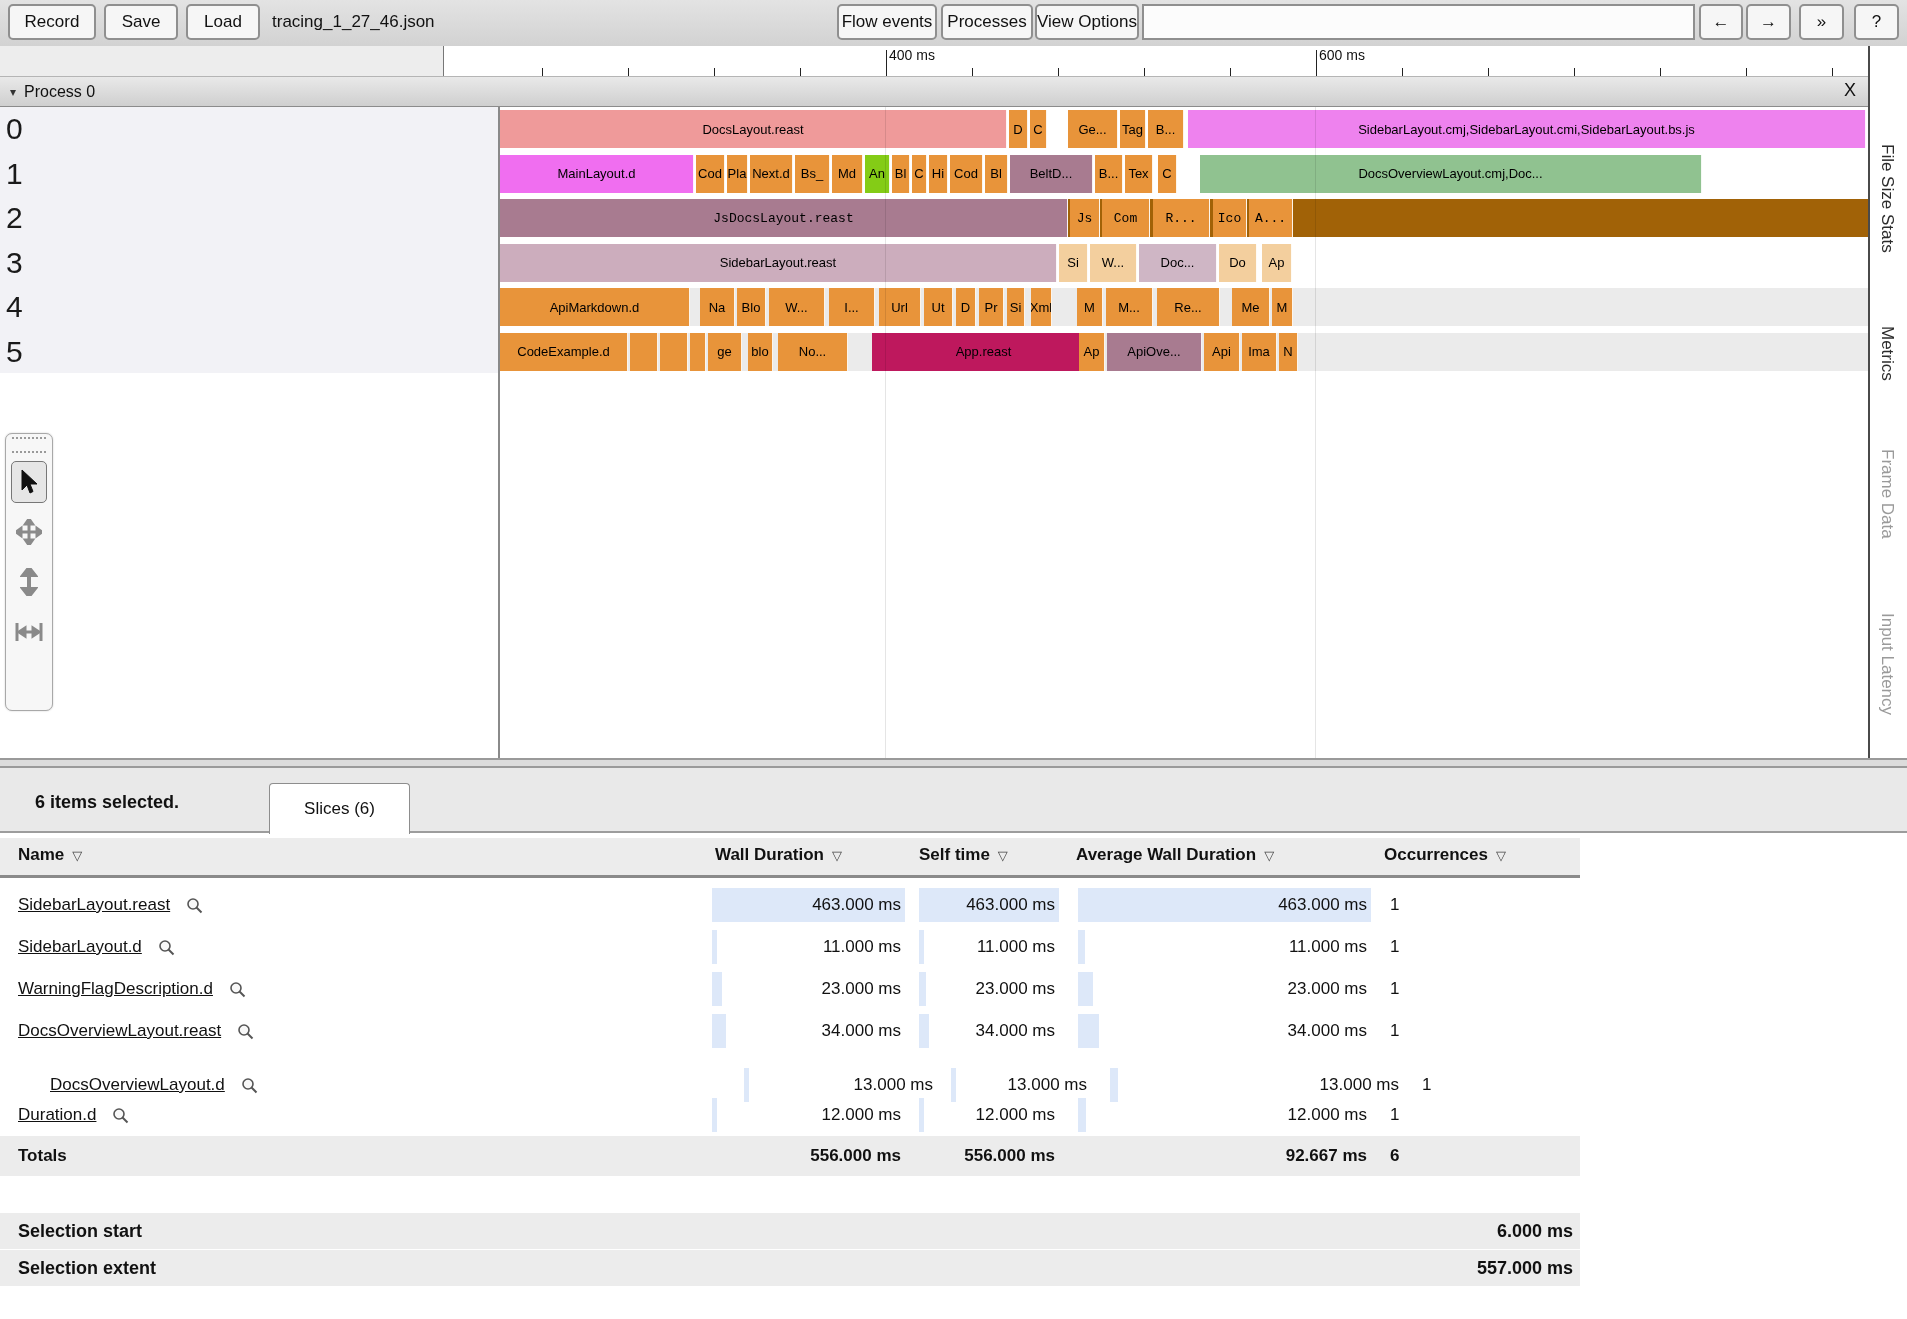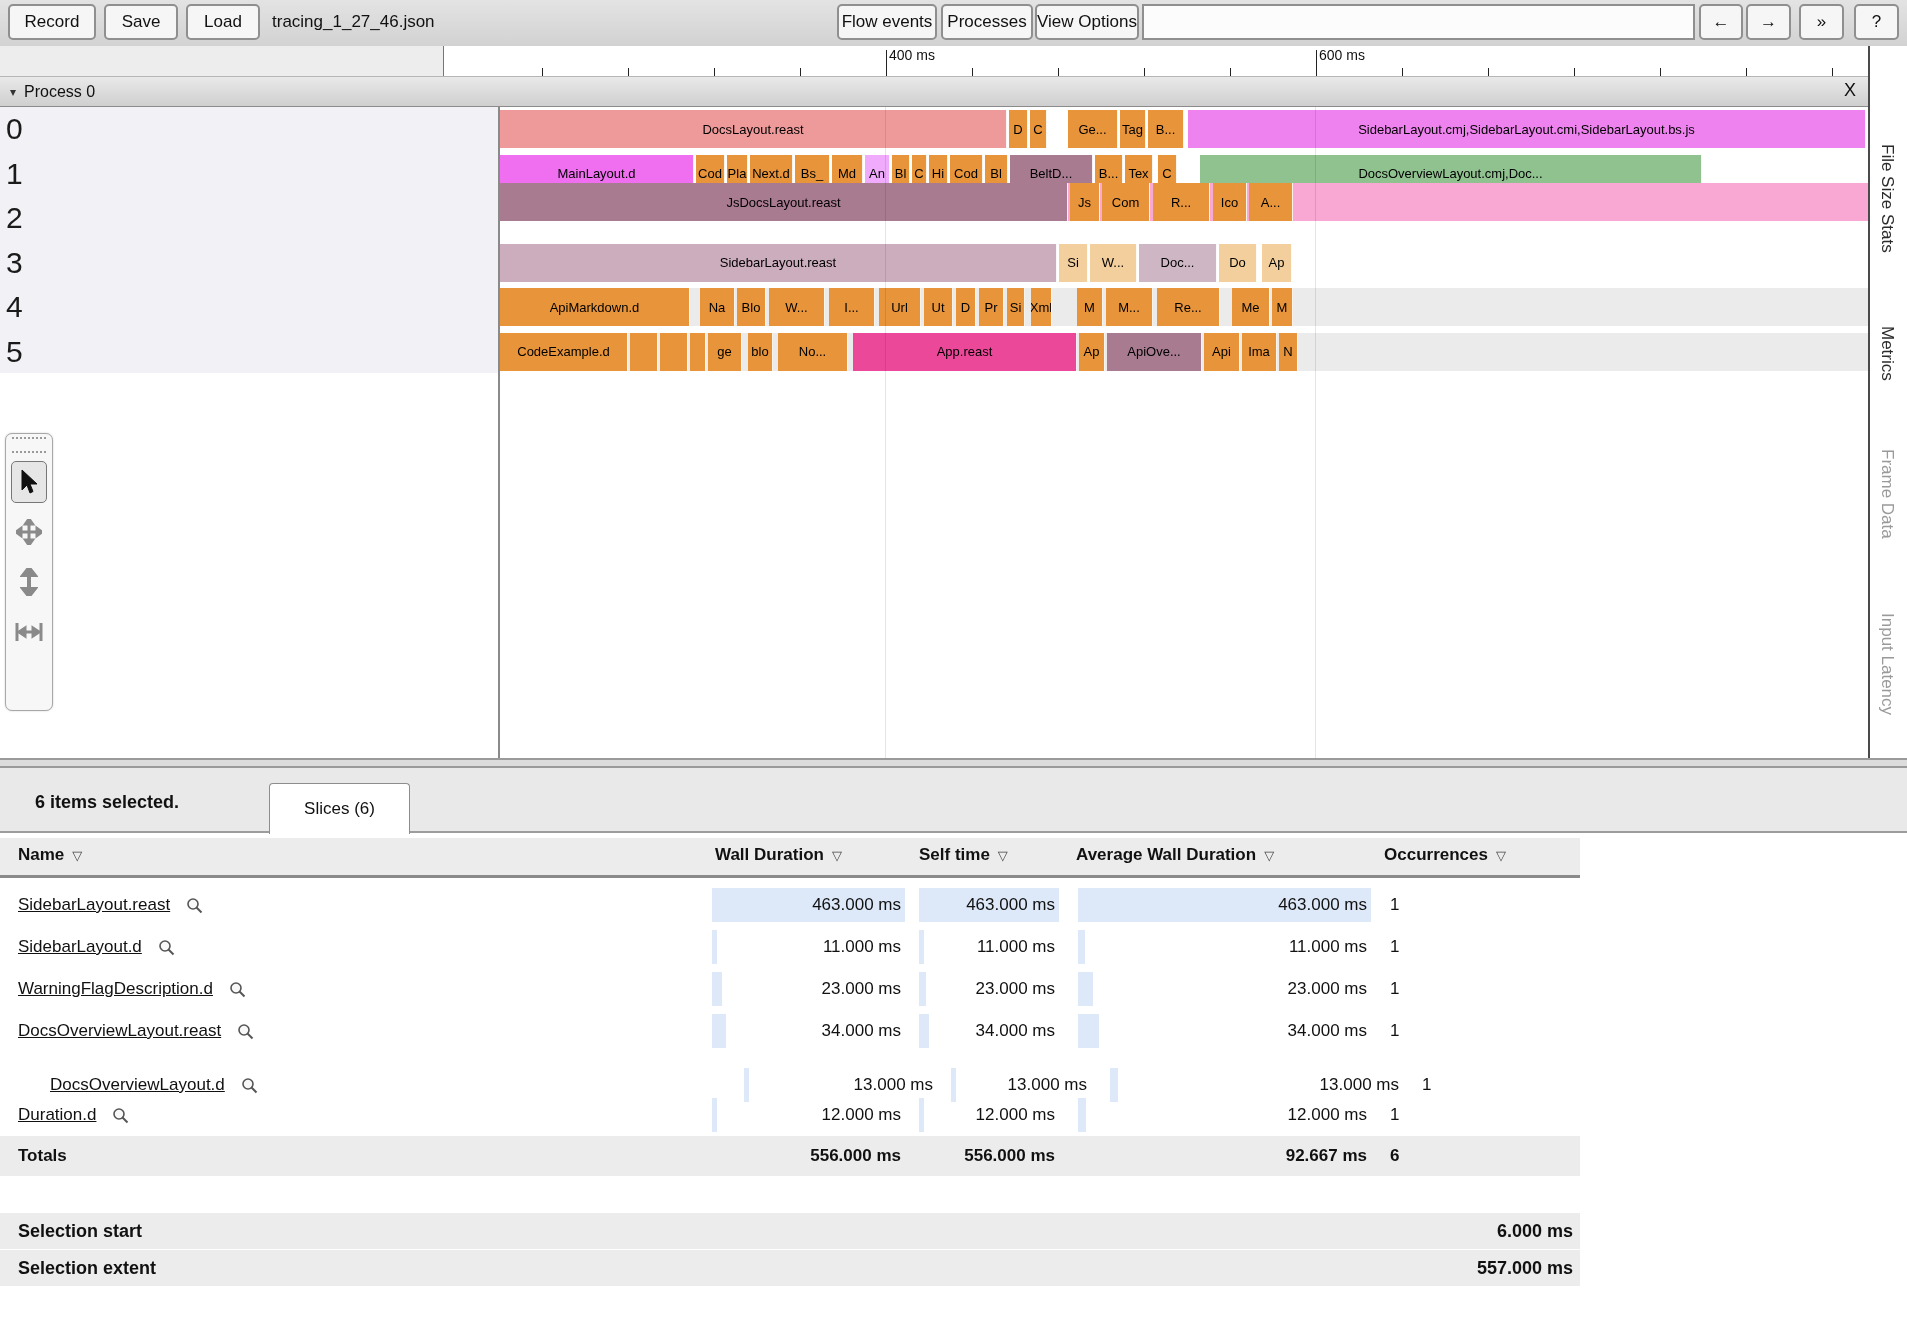--- a/index.html
+++ b/index.html
@@ -147,34 +147,34 @@
         <div class="slice" style="left: 688px; width: 678px; background: rgb(238, 130, 238);">SidebarLayout.cmj,SidebarLayout.cmi,SidebarLayout.bs.js</div>
       </div>
       <div class="rownum" style="top: 47.5px;">1</div>
       <div class="lane" style="top: 47.5px; background: rgb(255, 255, 255);">
         <div class="slice" style="left: 0px; width: 194px; background: rgb(240, 110, 240);">MainLayout.d</div>
         <div class="slice" style="left: 196px; width: 29px; background: rgb(232, 148, 58);">Cod</div>
         <div class="slice" style="left: 227px; width: 21px; background: rgb(232, 148, 58);">Pla</div>
         <div class="slice" style="left: 250px; width: 43px; background: rgb(232, 148, 58);">Next.d</div>
         <div class="slice" style="left: 295px; width: 35px; background: rgb(232, 148, 58);">Bs_</div>
         <div class="slice" style="left: 332px; width: 31px; background: rgb(232, 148, 58);">Md</div>
-        <div class="slice" style="left: 365px; width: 25px; background: #f0abfc;">An</div>
+        <div class="slice" style="left: 365px; width: 25px; background: #84cc16;">An</div>
         <div class="slice" style="left: 392px; width: 18px; background: rgb(232, 148, 58);">Bl</div>
         <div class="slice" style="left: 412px; width: 15px; background: rgb(232, 148, 58);">C</div>
         <div class="slice" style="left: 429px; width: 19px; background: rgb(232, 148, 58);">Hi</div>
         <div class="slice" style="left: 450px; width: 33px; background: rgb(232, 148, 58);">Cod</div>
         <div class="slice" style="left: 485px; width: 23px; background: rgb(232, 148, 58);">Bl</div>
         <div class="slice" style="left: 510px; width: 83px; background: rgb(168, 123, 144);">BeltD...</div>
         <div class="slice" style="left: 595px; width: 28px; background: rgb(232, 148, 58);">B...</div>
         <div class="slice" style="left: 625px; width: 28px; background: rgb(232, 148, 58);">Tex</div>
         <div class="slice" style="left: 658px; width: 19px; background: rgb(232, 148, 58);">C</div>
         <div class="slice" style="left: 700px; width: 502px; background: rgb(144, 194, 144);">DocsOverviewLayout.cmj,Doc...</div>
       </div>
       <div class="rownum" style="top: 92px;">2</div>
-      <div class="lane" style="top: 76px; background: #f9a8d4;">
+      <div class="lane" style="top: 92px; background: #a16207; font-family: Liberation Mono, monospace;">
         <div class="slice" style="left: 0px; width: 568px; background: rgb(168, 123, 144);">JsDocsLayout.reast</div>
         <div class="slice" style="left: 570px; width: 30px; background: rgb(232, 148, 58);">Js</div>
         <div class="slice" style="left: 602px; width: 48px; background: rgb(232, 148, 58);">Com</div>
         <div class="slice" style="left: 653px; width: 57px; background: rgb(232, 148, 58);">R...</div>
         <div class="slice" style="left: 713px; width: 34px; background: rgb(232, 148, 58);">Ico</div>
         <div class="slice" style="left: 749px; width: 44px; background: rgb(232, 148, 58);">A...</div>
       </div>
       <div class="rownum" style="top: 136.5px;">3</div>
       <div class="lane" style="top: 136.5px; background: rgb(255, 255, 255);">
         <div class="slice" style="left: 0px; width: 557px; background: rgb(204, 173, 189);">SidebarLayout.reast</div>
@@ -205,21 +205,21 @@
       </div>
       <div class="rownum" style="top: 225.5px;">5</div>
       <div class="lane" style="top: 225.5px; background: rgb(235, 235, 235);">
         <div class="slice" style="left: 0px; width: 128px; background: rgb(232, 148, 58);">CodeExample.d</div>
         <div class="slice" style="left: 130px; width: 28px; background: rgb(232, 148, 58);"></div>
         <div class="slice" style="left: 160px; width: 28px; background: rgb(232, 148, 58);"></div>
         <div class="slice" style="left: 190px; width: 16px; background: rgb(232, 148, 58);"></div>
         <div class="slice" style="left: 208px; width: 34px; background: rgb(232, 148, 58);">ge</div>
         <div class="slice" style="left: 248px; width: 25px; background: rgb(232, 148, 58);">blo</div>
         <div class="slice" style="left: 278px; width: 70px; background: rgb(232, 148, 58);">No...</div>
-        <div class="slice" style="left: 353px; width: 224px; background: #ec4899; text-align: center;">App.reast</div>
+        <div class="slice" style="left: 372px; width: 224px; background: #be185d; text-align: center;">App.reast</div>
         <div class="slice" style="left: 579px; width: 26px; background: rgb(232, 148, 58);">Ap</div>
         <div class="slice" style="left: 607px; width: 95px; background: rgb(168, 123, 144);">ApiOve...</div>
         <div class="slice" style="left: 704px; width: 36px; background: rgb(232, 148, 58);">Api</div>
         <div class="slice" style="left: 742px; width: 35px; background: rgb(232, 148, 58);">Ima</div>
         <div class="slice" style="left: 779px; width: 19px; background: rgb(232, 148, 58);">N</div>
       </div>
     </div>
 <div class="gridline" style="left: 885px;"></div>
     <div class="gridline" style="left: 1315px;"></div>
   </div>

